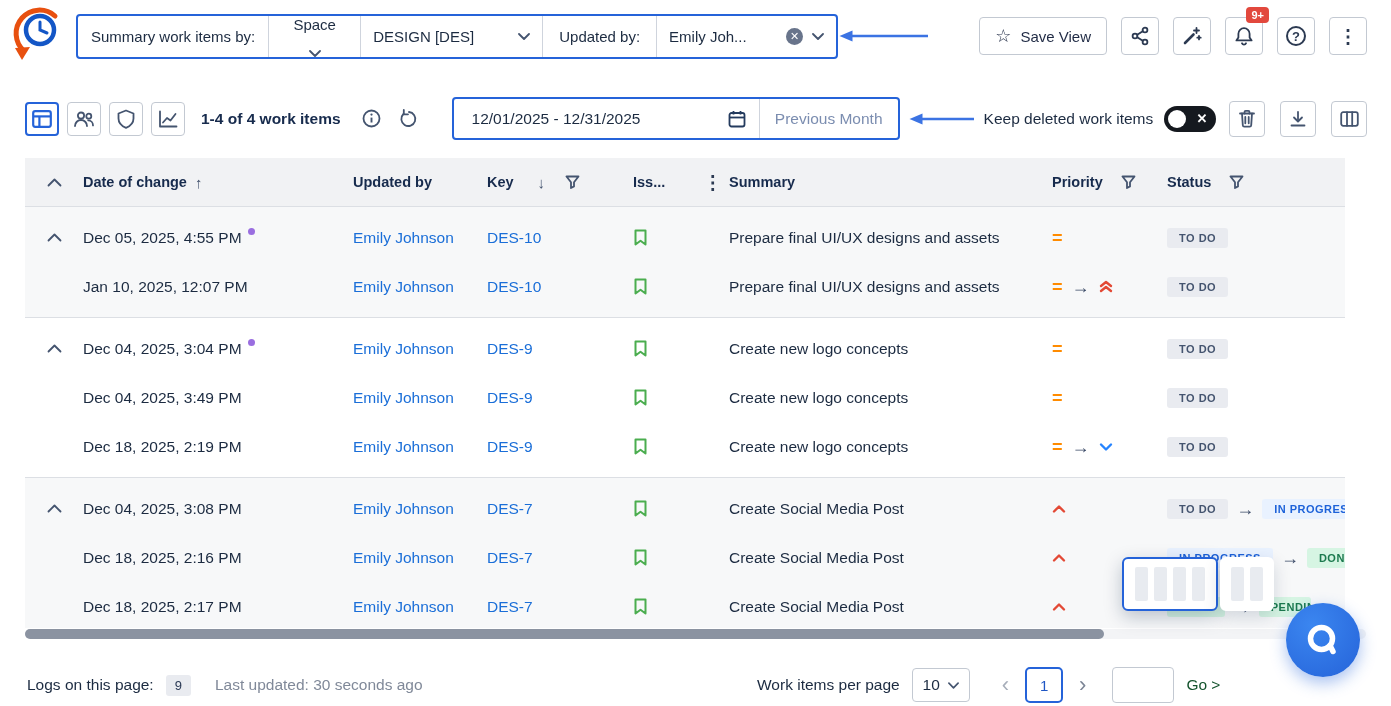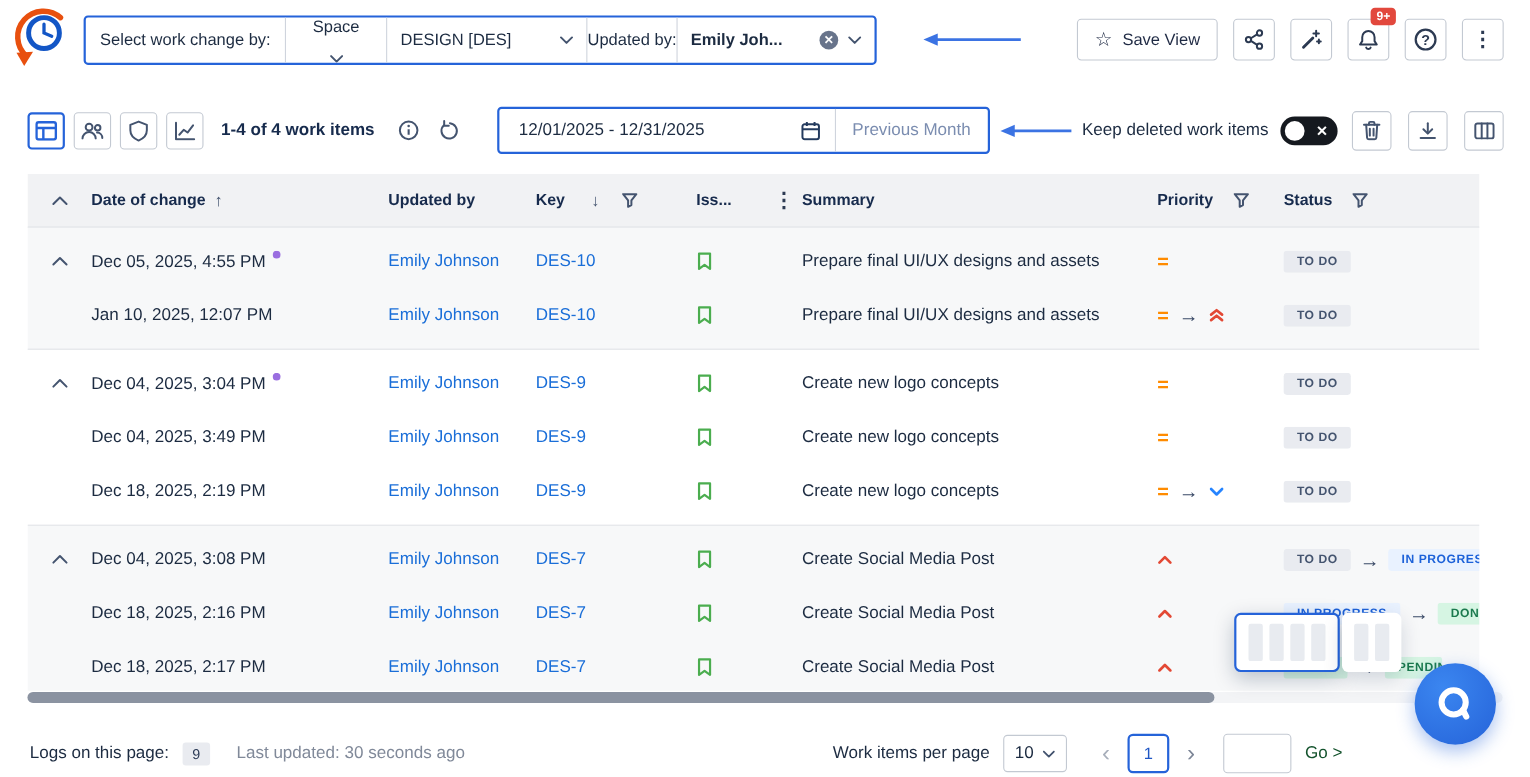--- a/index.html
+++ b/index.html
@@ -9,22 +9,22 @@
   .st { fill:none; stroke:#44546f; stroke-width:1.8; stroke-linecap:round; stroke-linejoin:round; }
   .std { fill:none; stroke:#2c3a52; stroke-width:1.8; stroke-linecap:round; stroke-linejoin:round; }
 
   
   .logo { position:absolute; left:8px; top:5px; }
   .filterbar { position:absolute; left:76px; top:14px; height:45px; border:2px solid #2563d9; border-radius:4px; background:#fff; display:flex; align-items:stretch; }
   .fb-label { display:flex; align-items:center; padding:0 13px; font-size:15px; color:#1c2b41; white-space:nowrap; }
   .fb-seg { display:flex; align-items:center; justify-content:space-between; padding:0 12px; border-left:1px solid #cfd4dd; font-size:15px; cursor:pointer; white-space:nowrap; }
   .fb-space { width:92px;flex-direction:column; }
   .fb-project { width:182px; }
-  .fb-user { width:180px;font-weight:bold; }
-  .fb-static { border-left:1px solid #cfd4dd; display:flex; align-items:center; padding:0 0; font-size:15px; }
+  .fb-user { width:180px; }
+  .fb-static { border-left:1px solid #cfd4dd; display:flex; align-items:center; padding:0 16px; font-size:15px; }
   .clear-chip { width:17px; height:17px; border-radius:50%; background:#68748b; color:#fff; font-size:11px; display:flex; align-items:center; justify-content:center; margin-left:8px; }
   .annot1 { position:absolute; left:838px; top:29px; }
   .annot2-wrap { margin-left:8px; }
   .top-actions { position:absolute; right:24px; top:17px; display:flex; gap:14px; align-items:center; }
   .btn-outline { height:38px; border:1px solid #c3c9d2; border-radius:4px; background:#fff; display:flex; align-items:center; gap:9px; padding:0 15px; font-size:15px; color:#1f2a44; cursor:pointer; white-space:nowrap; }
   .star-glyph { font-size:18px; line-height:1; color:#1f2a44; }
   .icon-btn { width:38px; height:38px; border:1px solid #c3c9d2; border-radius:4px; background:#fff; display:flex; align-items:center; justify-content:center; position:relative; cursor:pointer; }
   .badge-9 { position:absolute; top:-11px; right:-7px; background:#e2483d; color:#fff; font-size:11px; font-weight:bold; padding:2px 5px; border-radius:4px; line-height:1.1; }
   .q-circle { width:20px; height:20px; border:2px solid #2c3a52; border-radius:50%; display:flex; align-items:center; justify-content:center; font-size:13px; font-weight:bold; color:#2c3a52; }
   .kebab { font-size:19px; font-weight:bold; color:#2c3a52; line-height:1; }
@@ -106,21 +106,21 @@
   <div class="logo">
     <svg width="58" height="62" viewBox="0 0 58 62">
       <path d="M47 11 A 22 22 0 1 0 16 46" fill="none" stroke="#e8500f" stroke-width="5" stroke-linecap="round"></path>
       <path d="M22 42 L14 55 L7 43 Z" fill="#e8500f"></path>
       <circle cx="32" cy="25" r="14" fill="#fff" stroke="#1356c6" stroke-width="4.5"></circle>
       <path d="M32 17 V25 L39 28" fill="none" stroke="#1356c6" stroke-width="3" stroke-linecap="round"></path>
     </svg>
   </div>
 
   <div class="filterbar">
-    <div class="fb-label">Select work change by:</div>
+    <div class="fb-label">Summary work items by:</div>
     <div class="fb-seg fb-space">
       <span>Space</span>
       <svg width="12" height="7" viewBox="0 0 12 7">
           <path class="st" d="M1 1l5 5 5-5"></path>
         </svg>
     </div>
     <div class="fb-seg fb-project">
       <span>DESIGN [DES]</span>
       <svg width="12" height="7" viewBox="0 0 12 7">
           <path class="st" d="M1 1l5 5 5-5"></path>

